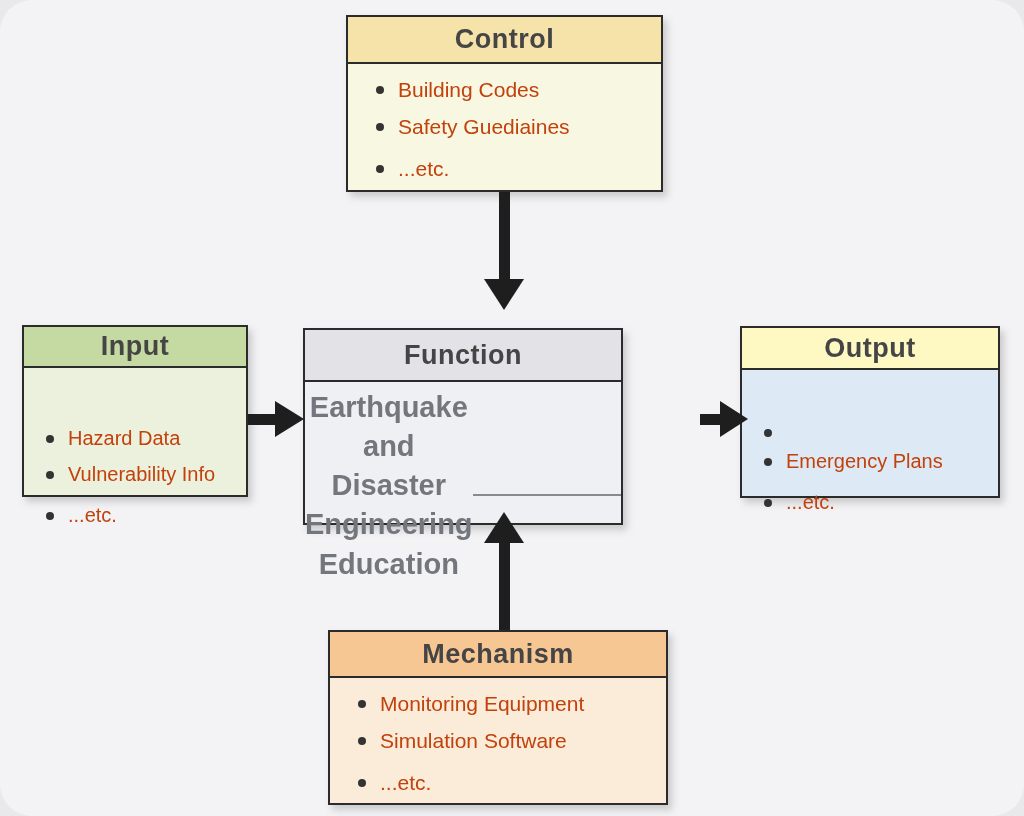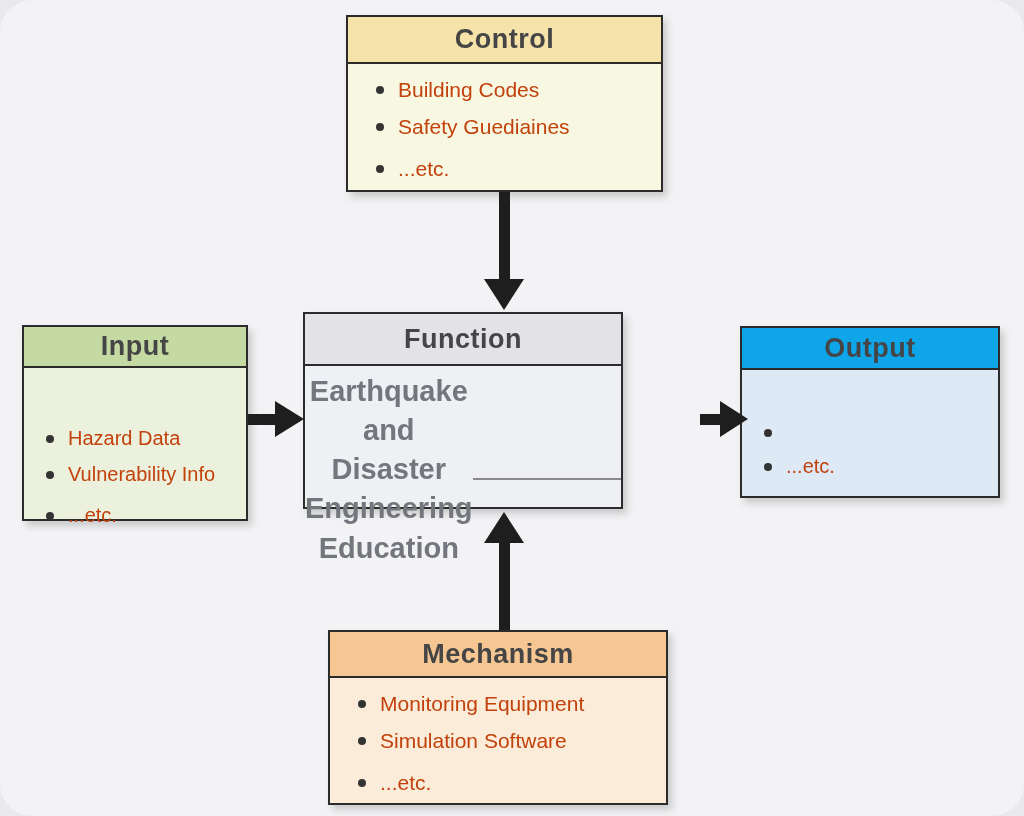--- a/index.html
+++ b/index.html
@@ -57,26 +57,26 @@
     width: 8px;
     height: 8px;
     border-radius: 50%;
     background: #333;
     margin-right: 14px;
     flex: 0 0 auto;
   }
   
   #node-control   { left: 346px; top: 15px;  width: 317px; height: 177px; background: #f8f7e1; }
   #node-control .node-header   { background: #f6e3a9; height: 45px; }
-  #node-input     { left: 22px;  top: 325px; width: 226px; height: 196px; background: #ebf1dc; }
+  #node-input     { left: 22px;  top: 325px; width: 226px; height: 172px; background: #ebf1dc; }
   #node-input .node-header     { background: #c5daa2; height: 39px; }
-  #node-function  { left: 303px; top: 312px; width: 320px; height: 197px; background: #eef0f3; }
+  #node-function  { left: 303px; top: 328px; width: 320px; height: 197px; background: #eef0f3; }
   #node-function .node-header  { background: #e3e3e7; height: 50px; }
   #node-output    { left: 740px; top: 326px; width: 260px; height: 172px; background: #dde9f4; }
-  #node-output .node-header    { background: #0ea5e9; height: 40px; }
+  #node-output .node-header    { background: #fef9c3; height: 40px; }
   #node-mechanism { left: 328px; top: 630px; width: 340px; height: 175px; background: #faecd9; }
   #node-mechanism .node-header { background: #f6c793; height: 44px; }
 
   #node-input .bullet-list, #node-output .bullet-list { padding-left: 22px; margin-top: 45px; }
   #node-input .bullet-item, #node-output .bullet-item { font-size: 20px; }
 
   .function-body {
     display: flex;
     flex-direction: row;
     align-items: center;
@@ -201,20 +201,24 @@
 
   <div class="node" id="node-output">
     <div class="node-header">
       <span class="node-title">Output</span>
     </div>
     <div class="node-body">
       <ul class="bullet-list">
         <li class="bullet-item">
           <span class="bullet-dot"></span>
         </li>
+        <li class="bullet-item">
+          <span class="bullet-dot"></span>
+          <span>Emergency Plans</span>
+        </li>
         <li class="bullet-item spaced">
           <span class="bullet-dot"></span>
           <span>...etc.</span>
         </li>
       </ul>
     </div>
   </div>
 
   <div class="node" id="node-mechanism">
     <div class="node-header">

